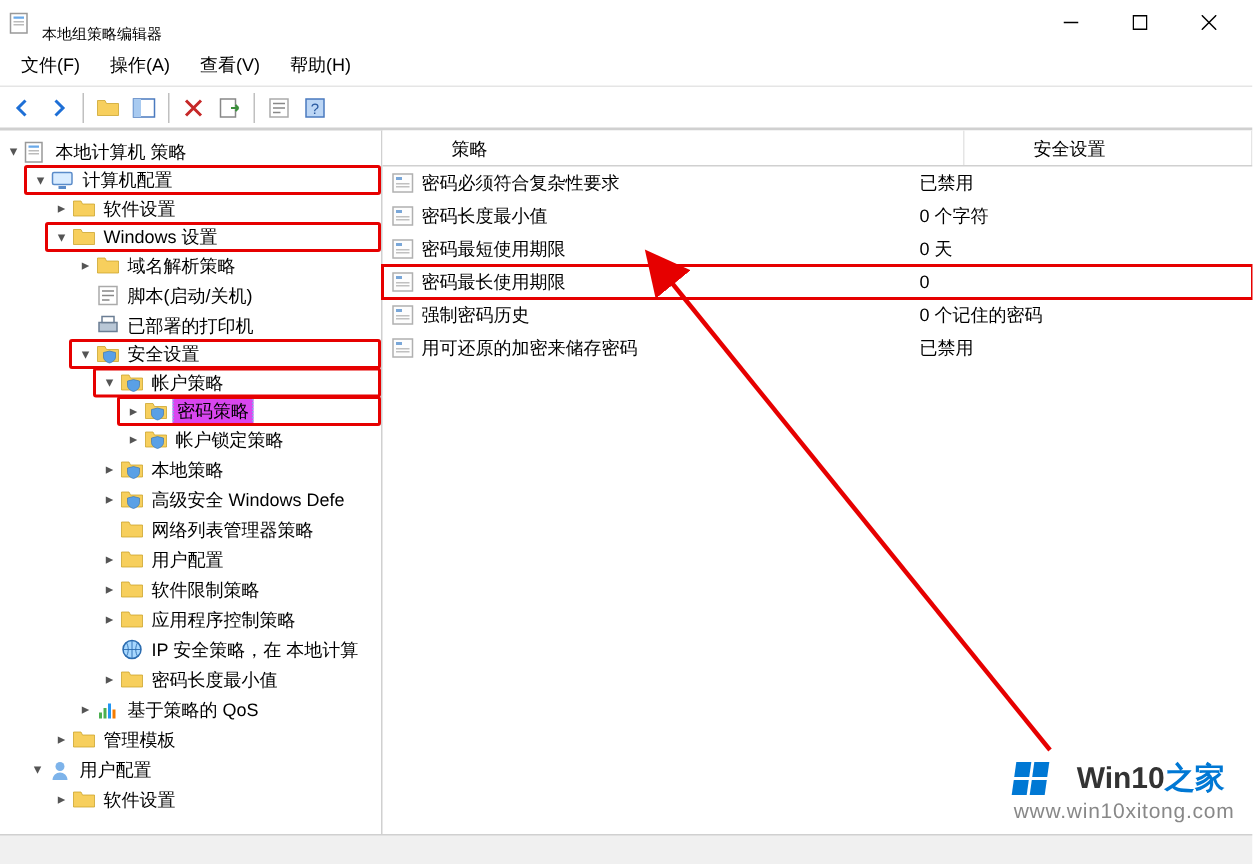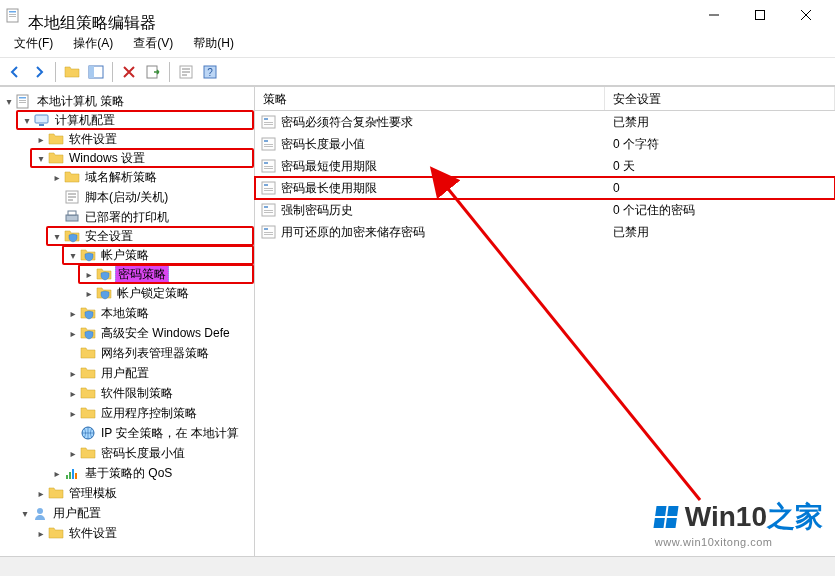--- a/index.html
+++ b/index.html
@@ -16,21 +16,21 @@
   }
   
   .titlebar {
     height: 30px;
     display: flex;
     align-items: center;
     padding: 0 6px;
     background: #fff;
   }
   .titlebar .icon { width:16px; height:16px; margin-right:6px; }
-  .titlebar .title { flex:1; font-size:16px;margin-top:16px; }
+  .titlebar .title { flex:1; font-size:10px;margin-top:16px; }
   .winbtns { display:flex; }
   .winbtn { width:46px; height:30px; display:flex; align-items:center; justify-content:center; }
   
   .menubar { display:flex; padding:2px 4px; border-bottom:1px solid #e5e5e5; }
   .menuitem { padding:3px 10px; }
   
   .toolbar { display:flex; align-items:center; padding:2px 4px; border-bottom:1px solid #d0d0d0; height:28px; gap:2px;}
   .tbtn { width:22px; height:22px; display:flex; align-items:center; justify-content:center; border:1px solid transparent; }
   .tsep { width:1px; height:20px; background:#c0c0c0; margin:0 3px;}
   
@@ -40,34 +40,34 @@
   
   .node { display:flex; align-items:center; height:20px; padding-right:4px; white-space:nowrap; overflow:hidden; }
   .tw { width:14px; height:14px; display:flex; align-items:center; justify-content:center; color:#555; font-size:10px; cursor:pointer;}
   .tw.empty { visibility:hidden; }
   .tico { width:16px; height:16px; margin-right:3px; display:inline-flex; align-items:center; justify-content:center; }
   .tlabel { padding:1px 2px; }
   .sel { background:#d946ef; border:1px dotted #7eb4ea; }
   .redbox { border:2px solid #e60000; border-radius:2px; padding:0 2px; margin:-1px 0; }
   
   .lhead { display:flex; height:24px; border-bottom:1px solid #d0d0d0; background:#fff;}
-  .lcol { padding:4px 8px; border-right:1px solid #e5e5e5; }
+  .lcol { padding:4px 8px; border-right:1px solid #e5e5e5;margin-left:38px; }
   .c1 { width:350px; }
   .c2 { flex:1; }
   .lrow { display:flex; height:22px; align-items:center; }
   .lrow .c1 { display:flex; align-items:center; gap:4px; padding-left:6px;}
   .lrow .c2 { padding-left:8px; }
   .lrow.hl { outline:2px solid #e60000; outline-offset:-1px; }
   .policy-icon { width:16px; height:16px; display:inline-block; }
   
   .statusbar { height:22px; border-top:1px solid #d0d0d0; background:#f0f0f0; }
   
   .watermark { position:absolute; right:12px; bottom:28px; text-align:left; pointer-events:none;}
-  .watermark .top { font-family:"Segoe UI",sans-serif; font-weight:bold; font-size:28px; color:#333; display:flex; align-items:center; gap:8px;}
-  .watermark .url { font-size:11px; color:#888; letter-spacing:0.5px;}
+  .watermark .top { font-family:"Segoe UI",sans-serif; font-weight:bold; font-size:20px; color:#333; display:flex; align-items:center; gap:20px;}
+  .watermark .url { font-size:14px; color:#888; letter-spacing:0.5px;}
   .winlogo { display:inline-grid; grid-template-columns:10px 10px; grid-template-rows:10px 10px; gap:2px; transform:skewX(-8deg);}
   .winlogo span { background:#0078d4;}
   
   .arrow-overlay { position:absolute; left:0; top:0; width:835px; height:576px; pointer-events:none; }
   
   .folder { fill:#f7cf5d; stroke:#c9a227; stroke-width:0.5;}
 </style>
 </head>
 <body>
 

